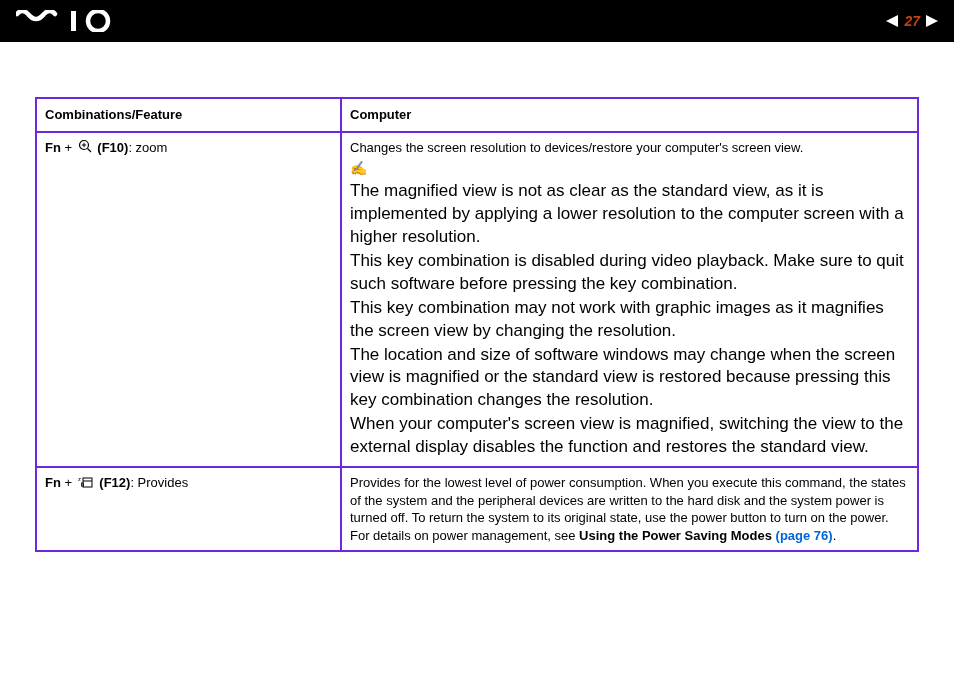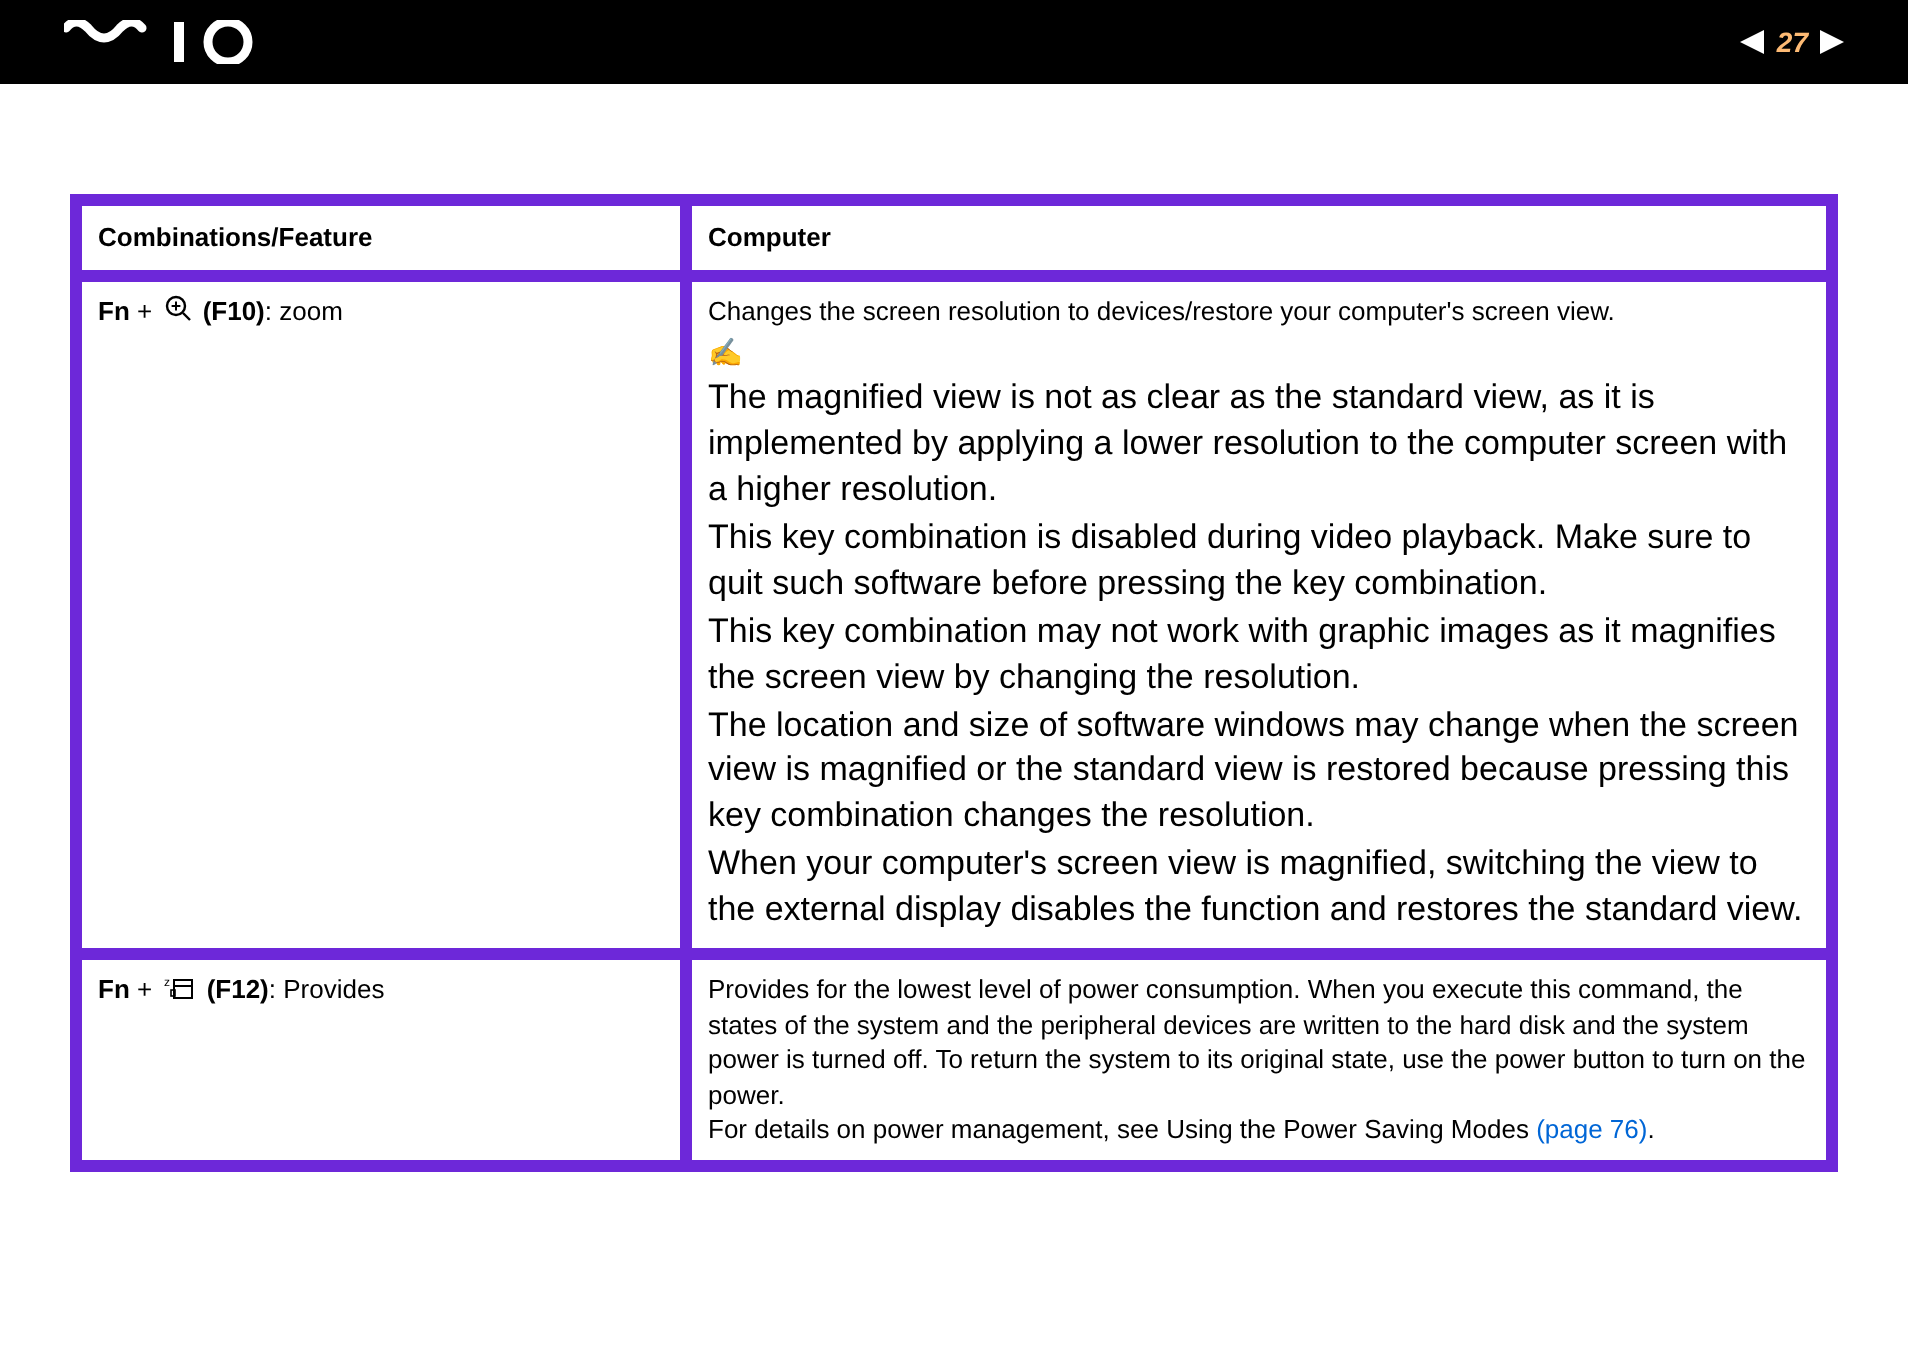--- a/index.html
+++ b/index.html
@@ -7,26 +7,26 @@
     margin: 0;
     padding: 0;
     font-family: Arial, Helvetica, sans-serif;
     background: #fff;
     width: 954px;
     height: 674px;
     overflow: hidden;
   }
   .header {
     background: #000;
-    color: #fdba74;
+    color: #c2410c;
     height: 42px;
     display: flex;
     align-items: center;
     justify-content: space-between;
-    padding: 0 32px;
+    padding: 0 16px;
   }
   .logo svg { display: block; }
   .header-right {
     text-align: right;
     line-height: 1.15;
   }
   .page-nav {
     display: flex;
     align-items: center;
     justify-content: flex-end;
@@ -40,37 +40,37 @@
   .tri-right { border-top: 6px solid transparent; border-bottom: 6px solid transparent; border-left: 12px solid #fff; }
   .section-title { font-weight: bold; font-size: 13.5px; }
   .content { padding: 55px 35px 0 35px; }
   table {
     border-collapse: collapse;
     width: 100%;
     table-layout: fixed;
   }
   col.c1 { width: 305px; }
   th, td {
-    border: 6px solid #6d28d9;
+    border: 2px solid #6d28d9;
     text-align: left;
     vertical-align: top;
     padding: 6px 8px;
     font-size: 13px;
     line-height: 1.35;
   }
   th { font-weight: bold; padding: 7px 8px; }
   .fn-cell { font-size: 13px; }
   .fn-label { font-weight: bold; }
   .feat-icon { display: inline-block; vertical-align: middle; margin: 0 2px; }
   .note-icon { color: #00a7b5; font-size: 14px; margin: 3px 0 2px 0; display: block; }
   .notes { font-size: 17px; font-family: Helvetica, Arial, sans-serif; line-height: 1.35; }
   .notes p { margin: 0 0 1px 0; }
   .desc { font-size: 13px; line-height: 1.35; }
   .desc p { margin: 0; }
-  .link-ref { font-weight: normal; text-align: right; }
+  .link-ref { font-weight: bold; text-align: right; }
   .link-page { color: #0066d6; }
 </style>
 </head>
 <body>
 
 <div class="header">
   <div class="logo">
     <svg width="110" height="22" viewBox="0 0 110 22">
       <path d="M1 4 Q 6 -2 12 4 Q 20 14 28 4 Q 34 -2 39 4" stroke="#fff" stroke-width="4.5" fill="none" stroke-linecap="round"></path>
       <rect x="55" y="1" width="5" height="20" fill="#fff"></rect>

